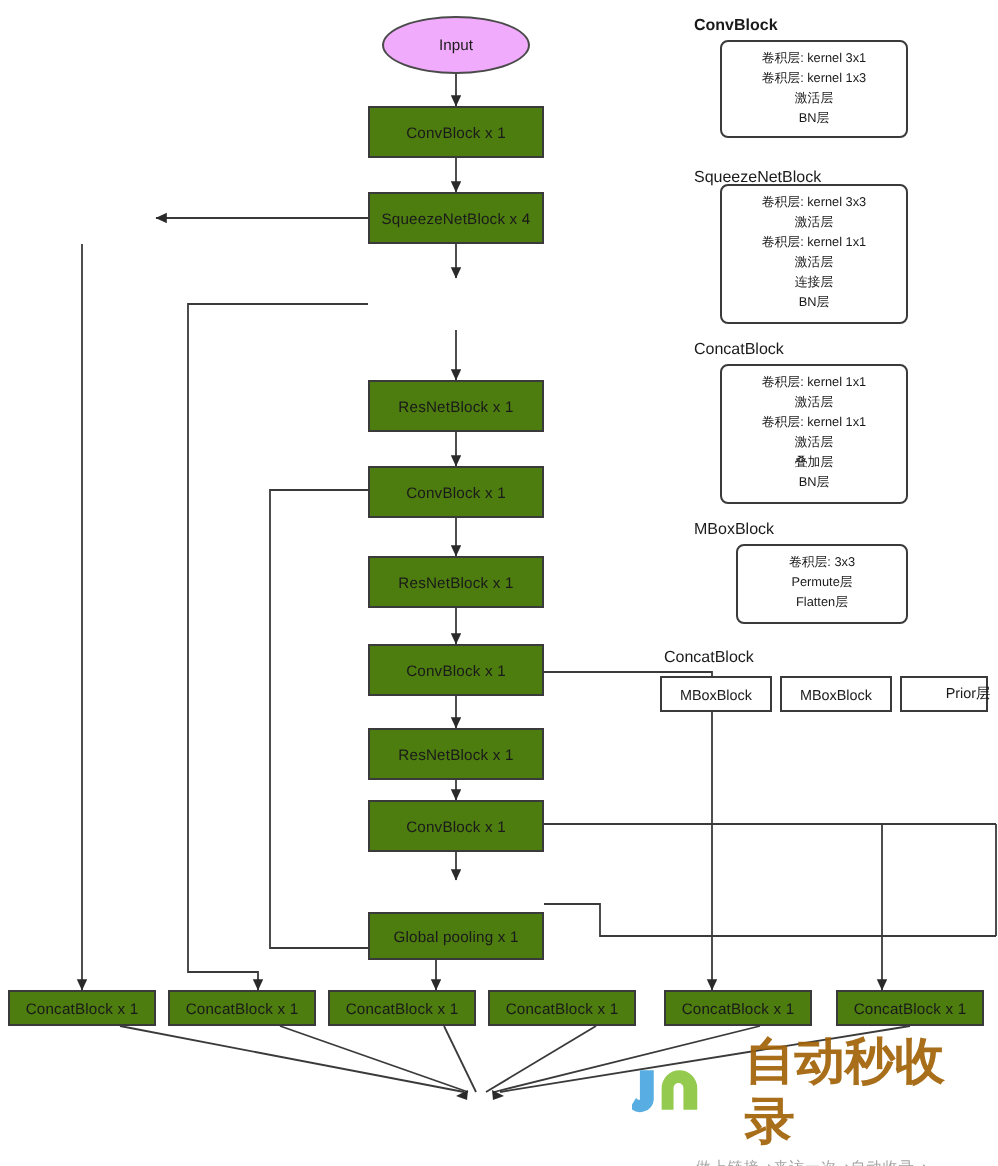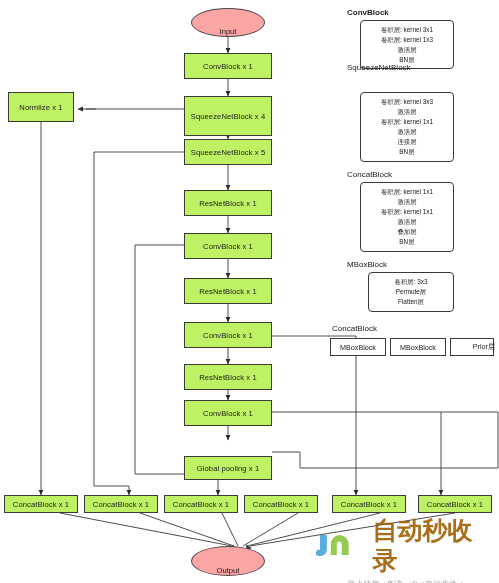--- a/index.html
+++ b/index.html
@@ -20,39 +20,39 @@
     left: 0;
     top: 0;
     width: 499px;
     height: 583px;
     pointer-events: none;
   }
   .node {
     position: absolute;
     box-sizing: border-box;
     border: 1px solid #3a3a3a;
-    background: #bef264;
+    background: #4d7c0f;
     display: flex;
     align-items: center;
     justify-content: center;
     font-size: 7.6px;
     color: #1a1a1a;
     letter-spacing: 0.1px;
     white-space: nowrap;
     z-index: 3;
     text-align: center;
   }
   .terminal {
     position: absolute;
     box-sizing: border-box;
     border: 1px solid #4a4a4a;
     border-radius: 50%;
-    background: #fca5a5;
-    display: flex;
-    align-items: flex-end;
+    background: #f0abfc;
+    display: flex;
+    align-items: center;
     justify-content: center;
     font-size: 7.6px;
     color: #1a1a1a;
     z-index: 3;
   }
   .legend-title {
     position: absolute;
     font-size: 8px;
     color: #1a1a1a;
     z-index: 3;
@@ -180,35 +180,29 @@
     <g fill="#2a2a2a">
       <path d="M228,548 l6,-3 l-0.5,5 z"></path>
       <path d="M252,548 l-6,-3 l0.5,5 z"></path>
     </g>
   </svg>
 
   <div class="terminal" style="left:191px; top:8px; width:74px; height:29px;">
     <span>Input</span>
   </div>
 
-  <div class="terminal" style="left:191px; top:546px; width:74px; height:30px;">
-    <span>Output</span>
-  </div>
 
   <div class="node" style="left:184px; top:53px; width:88px; height:26px;">
     <span>ConvBlock x 1</span>
   </div>
 
-  <div class="node" style="left:184px; top:96px; width:88px; height:40px;">
+  <div class="node" style="left:184px; top:96px; width:88px; height:26px;">
     <span>SqueezeNetBlock x 4</span>
   </div>
 
-  <div class="node" style="left:184px; top:139px; width:88px; height:26px;">
-    <span>SqueezeNetBlock x 5</span>
-  </div>
 
   <div class="node" style="left:184px; top:190px; width:88px; height:26px;">
     <span>ResNetBlock x 1</span>
   </div>
 
   <div class="node" style="left:184px; top:233px; width:88px; height:26px;">
     <span>ConvBlock x 1</span>
   </div>
 
   <div class="node" style="left:184px; top:278px; width:88px; height:26px;">
@@ -224,23 +218,20 @@
   </div>
 
   <div class="node" style="left:184px; top:400px; width:88px; height:26px;">
     <span>ConvBlock x 1</span>
   </div>
 
   <div class="node" style="left:184px; top:440px; width:88px; height:24px;margin-top:16px;">
     <span>Global pooling x 1</span>
   </div>
 
-  <div class="node" style="left:8px; top:92px; width:66px; height:30px;">
-    <span>Normlize x 1</span>
-  </div>
 
   <div class="node" style="left:4px; top:495px; width:74px; height:18px;">
     <span>ConcatBlock x 1</span>
   </div>
   <div class="node" style="left:84px; top:495px; width:74px; height:18px;">
     <span>ConcatBlock x 1</span>
   </div>
   <div class="node" style="left:164px; top:495px; width:74px; height:18px;">
     <span>ConcatBlock x 1</span>
   </div>
@@ -255,21 +246,21 @@
   </div>
 
   <div class="legend-title" style="left:347px; top:8px;font-weight:bold;">ConvBlock</div>
   <div class="legend-box" style="left:360px; top:20px; width:94px; height:49px;">
     <div class="legend-line">卷积层: kernel 3x1</div>
     <div class="legend-line">卷积层: kernel 1x3</div>
     <div class="legend-line">激活层</div>
     <div class="legend-line">BN层</div>
   </div>
 
-  <div class="legend-title" style="left:347px; top:63px;">SqueezeNetBlock</div>
+  <div class="legend-title" style="left:347px; top:84px;">SqueezeNetBlock</div>
   <div class="legend-box" style="left:360px; top:92px; width:94px; height:70px;">
     <div class="legend-line">卷积层: kernel 3x3</div>
     <div class="legend-line">激活层</div>
     <div class="legend-line">卷积层: kernel 1x1</div>
     <div class="legend-line">激活层</div>
     <div class="legend-line">连接层</div>
     <div class="legend-line">BN层</div>
   </div>
 
   <div class="legend-title" style="left:347px; top:170px;">ConcatBlock</div>

